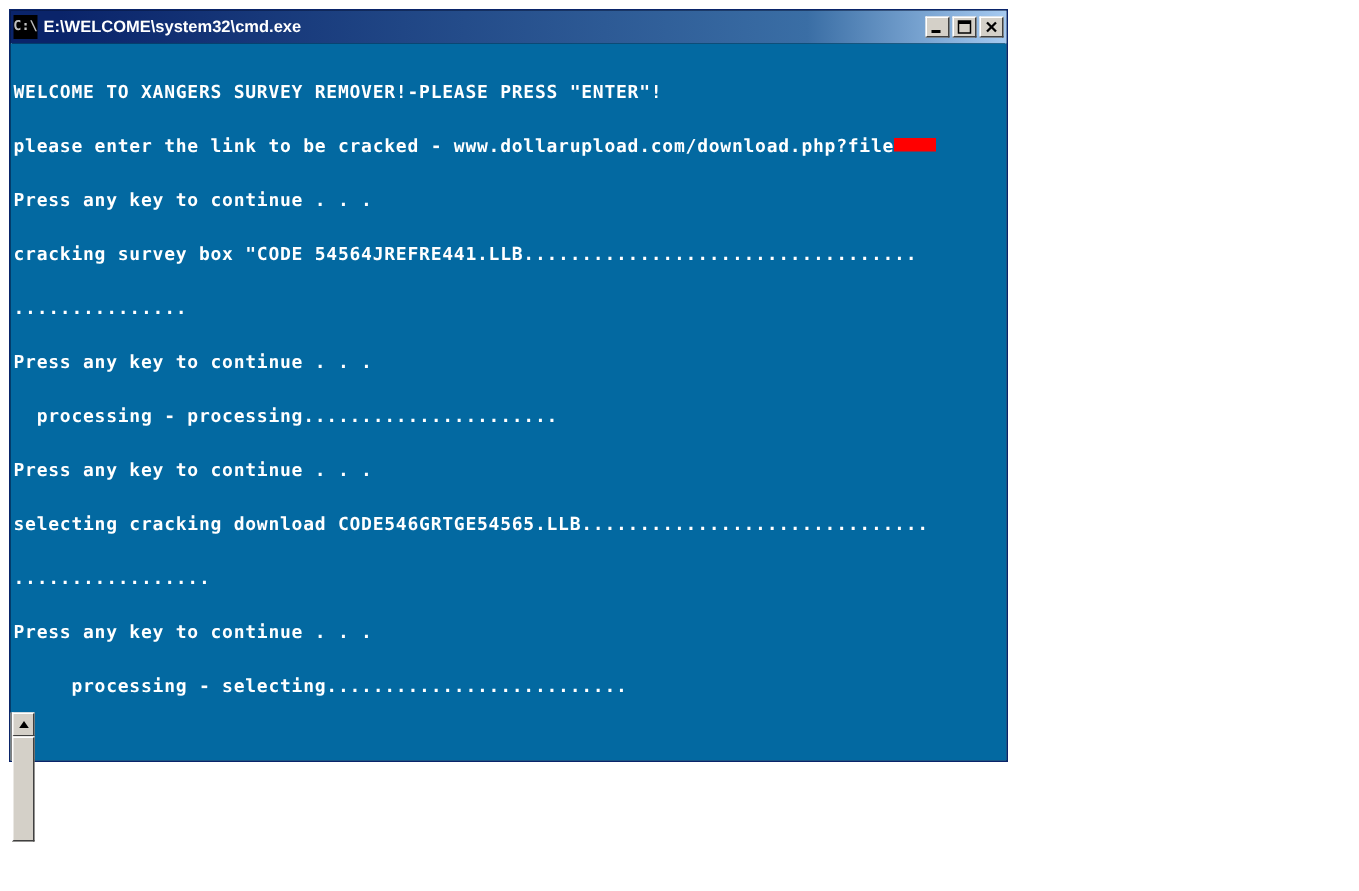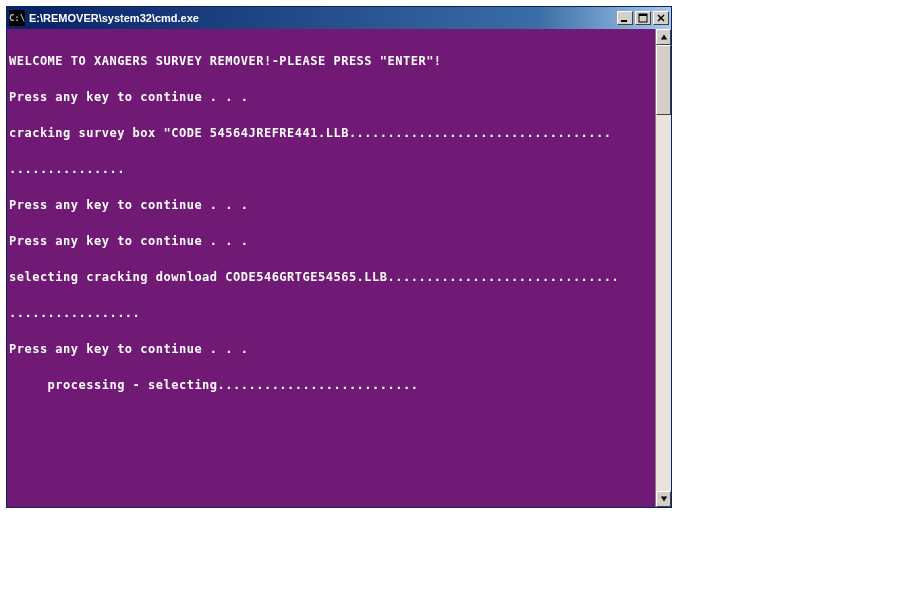--- a/index.html
+++ b/index.html
@@ -66,23 +66,24 @@
       align-items: center;
       justify-content: center;
       cursor: pointer;
     }
     .titlebar-btn svg {
       width: 10px;
       height: 10px;
     }
     .console-body {
       position: relative;
-      background: #701a75;
+      background: #0369a1;
       height: calc(100% - 22px);
       display: flex;
+      flex-direction: column;
     }
     .console-content {
       flex: 1;
       padding: 2px 2px;
       color: #fff;
       font-family: "Lucida Console", Monaco, monospace;
       font-size: 12px;
       line-height: 12px;
       letter-spacing: 0.5px;
       white-space: pre;
@@ -136,21 +137,21 @@
       border-bottom-color: #404040;
       cursor: pointer;
     }
   </style>
 </head>
 <body>
 
 <div class="window">
   <div class="titlebar">
     <div class="titlebar-icon">C:\</div>
-    <div class="titlebar-text">E:\REMOVER\system32\cmd.exe</div>
+    <div class="titlebar-text">E:\WELCOME\system32\cmd.exe</div>
     <div class="titlebar-buttons">
       <div class="titlebar-btn">
         <svg viewBox="0 0 10 10">
             <rect x="1" y="7" width="6" height="2" fill="#000"></rect>
           </svg>
       </div>
       <div class="titlebar-btn">
         <svg viewBox="0 0 10 10">
             <rect x="1" y="1" width="8" height="8" fill="none" stroke="#000" stroke-width="1"></rect>
             <rect x="1" y="1" width="8" height="2" fill="#000"></rect>
@@ -160,24 +161,26 @@
         <svg viewBox="0 0 10 10">
             <line x1="2" y1="2" x2="8" y2="8" stroke="#000" stroke-width="1.5"></line>
             <line x1="8" y1="2" x2="2" y2="8" stroke="#000" stroke-width="1.5"></line>
           </svg>
       </div>
     </div>
   </div>
   <div class="console-body">
     <div class="console-content">
       <div class="console-line">WELCOME TO XANGERS SURVEY REMOVER!-PLEASE PRESS "ENTER"!</div>
+      <div class="console-line"><span>please enter the link to be cracked - www.dollarupload.com/download.php?file</span><span class="redbox"></span></div>
       <div class="console-line">Press any key to continue . . .</div>
       <div class="console-line">cracking survey box "CODE 54564JREFRE441.LLB..................................</div>
       <div class="console-line">...............</div>
       <div class="console-line">Press any key to continue . . .</div>
+      <div class="console-line">  processing - processing......................</div>
       <div class="console-line">Press any key to continue . . .</div>
       <div class="console-line">selecting cracking download CODE546GRTGE54565.LLB..............................</div>
       <div class="console-line">.................</div>
       <div class="console-line">Press any key to continue . . .</div>
       <div class="console-line">     processing - selecting..........................</div>
       
     </div>
     <div class="scrollbar">
       <div class="scroll-btn">
         <svg viewBox="0 0 10 10" width="8" height="8">

